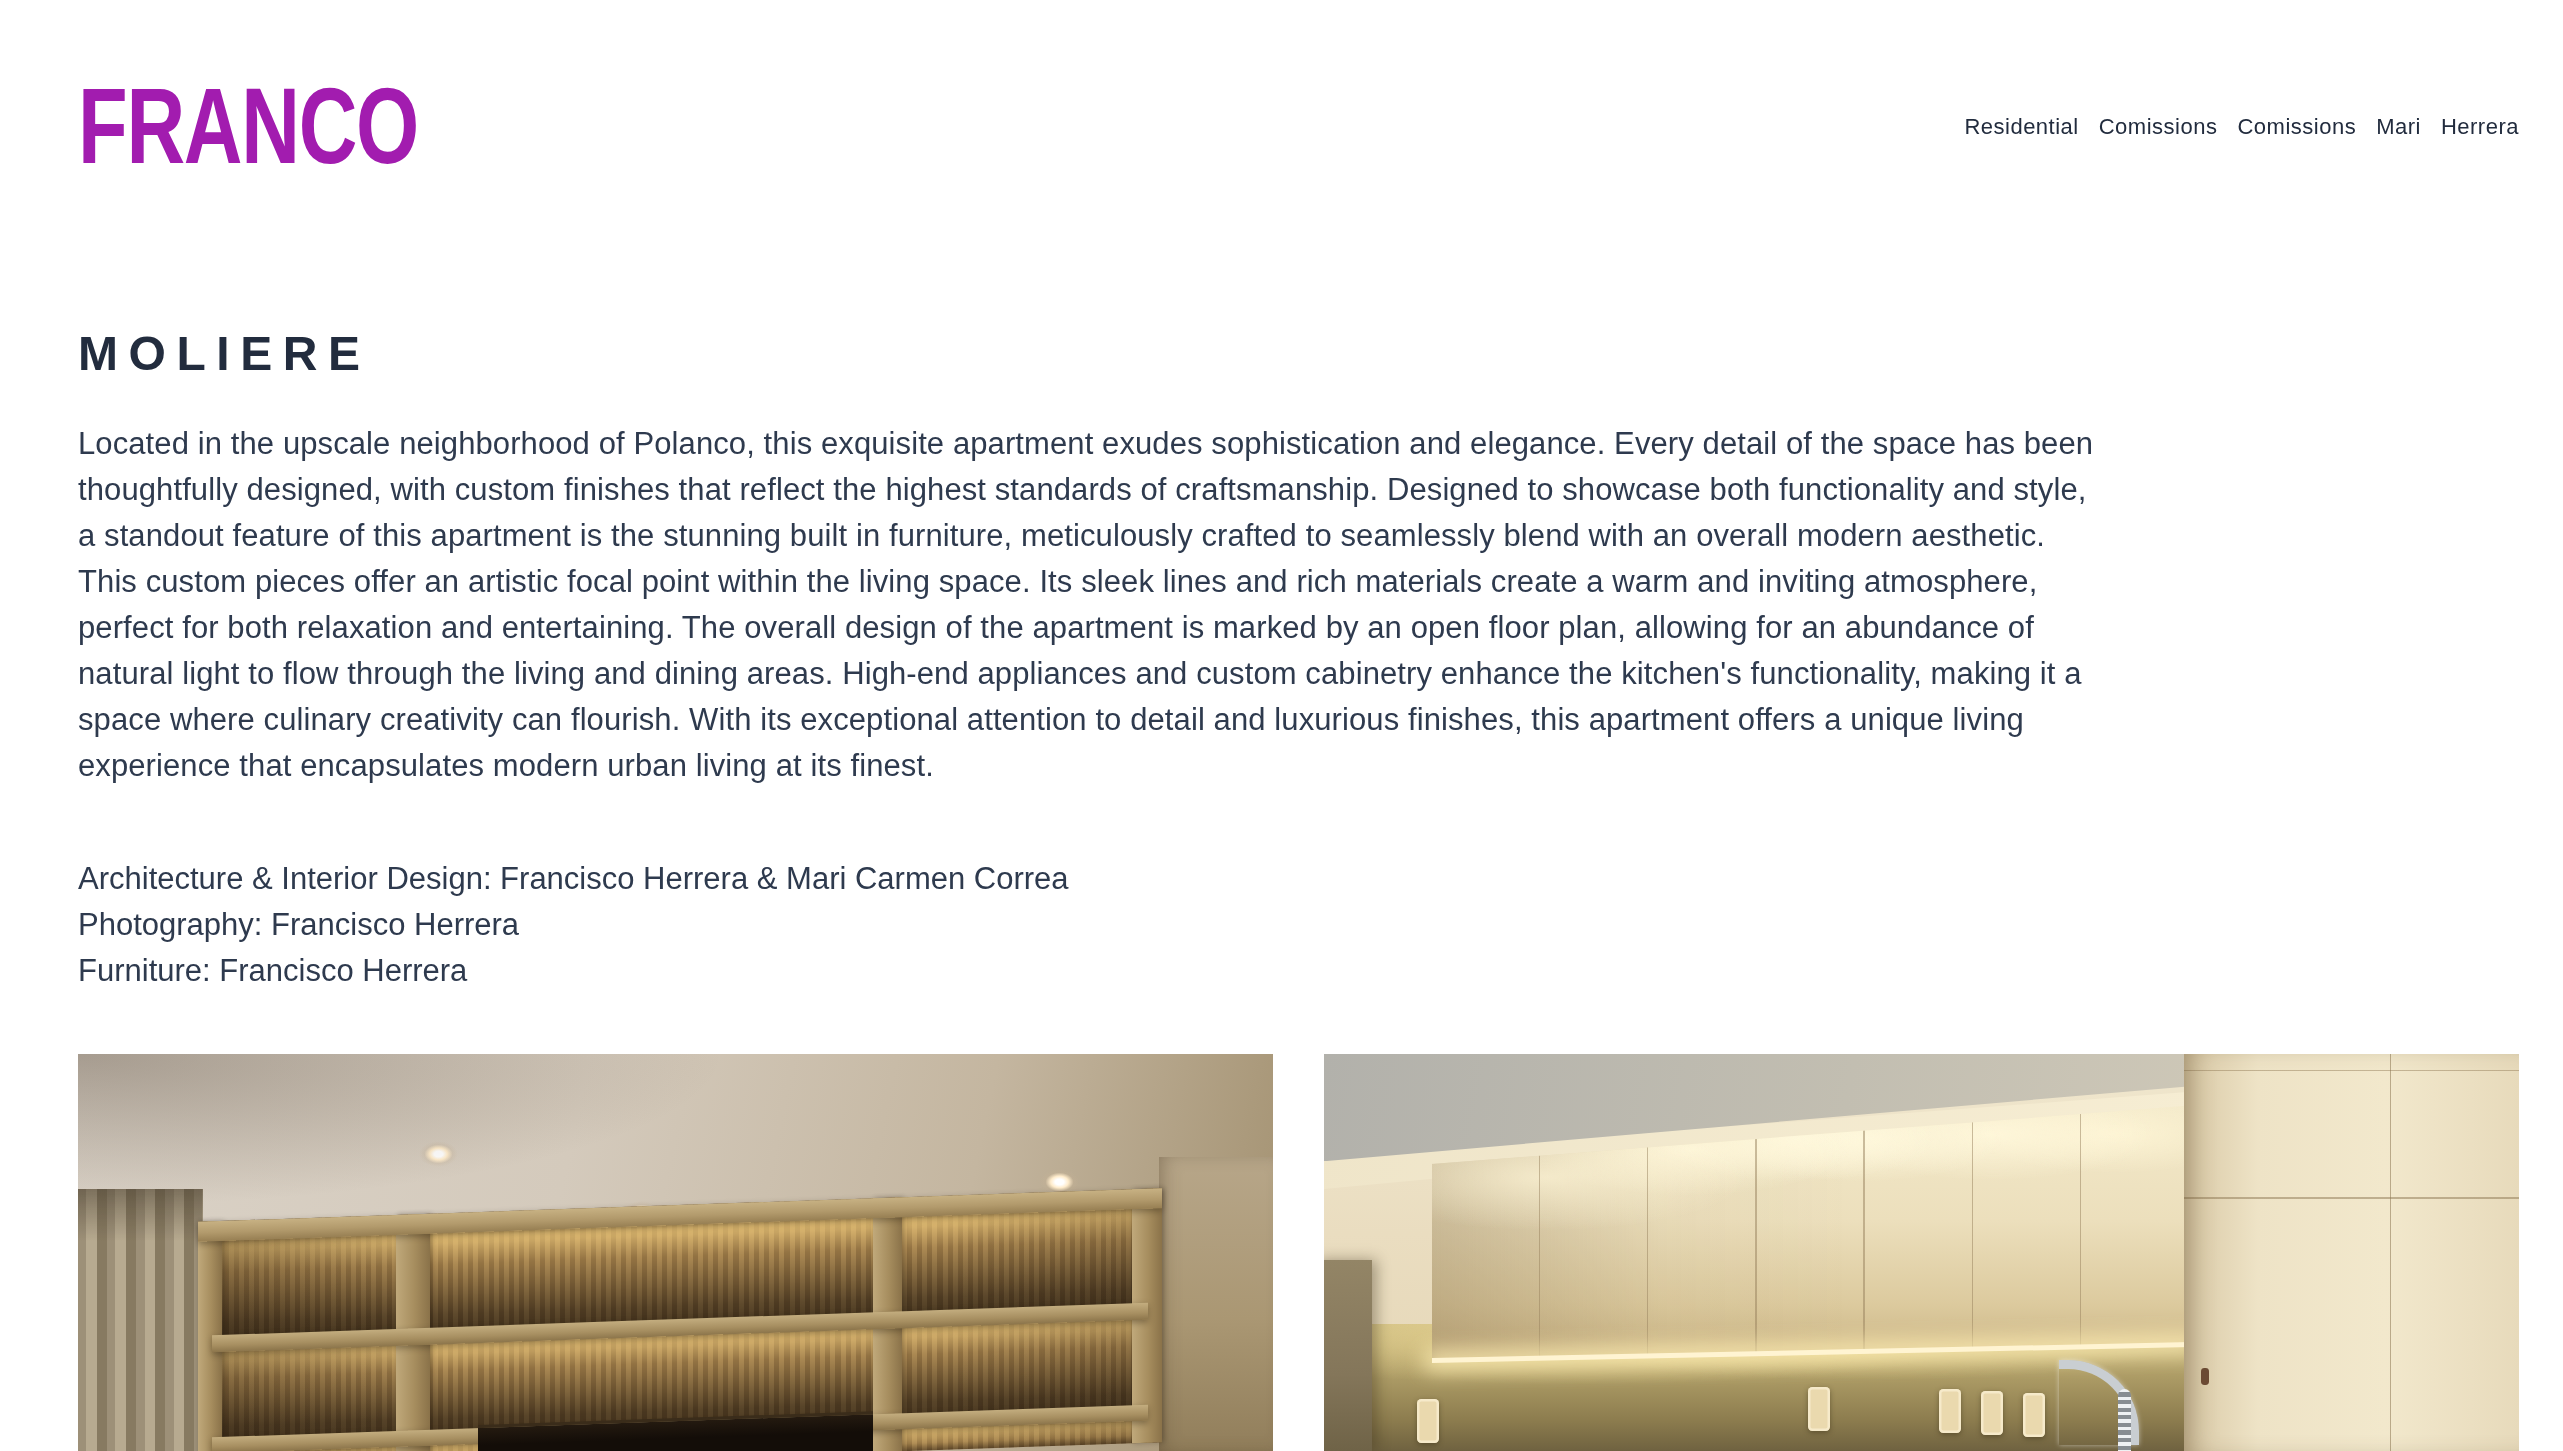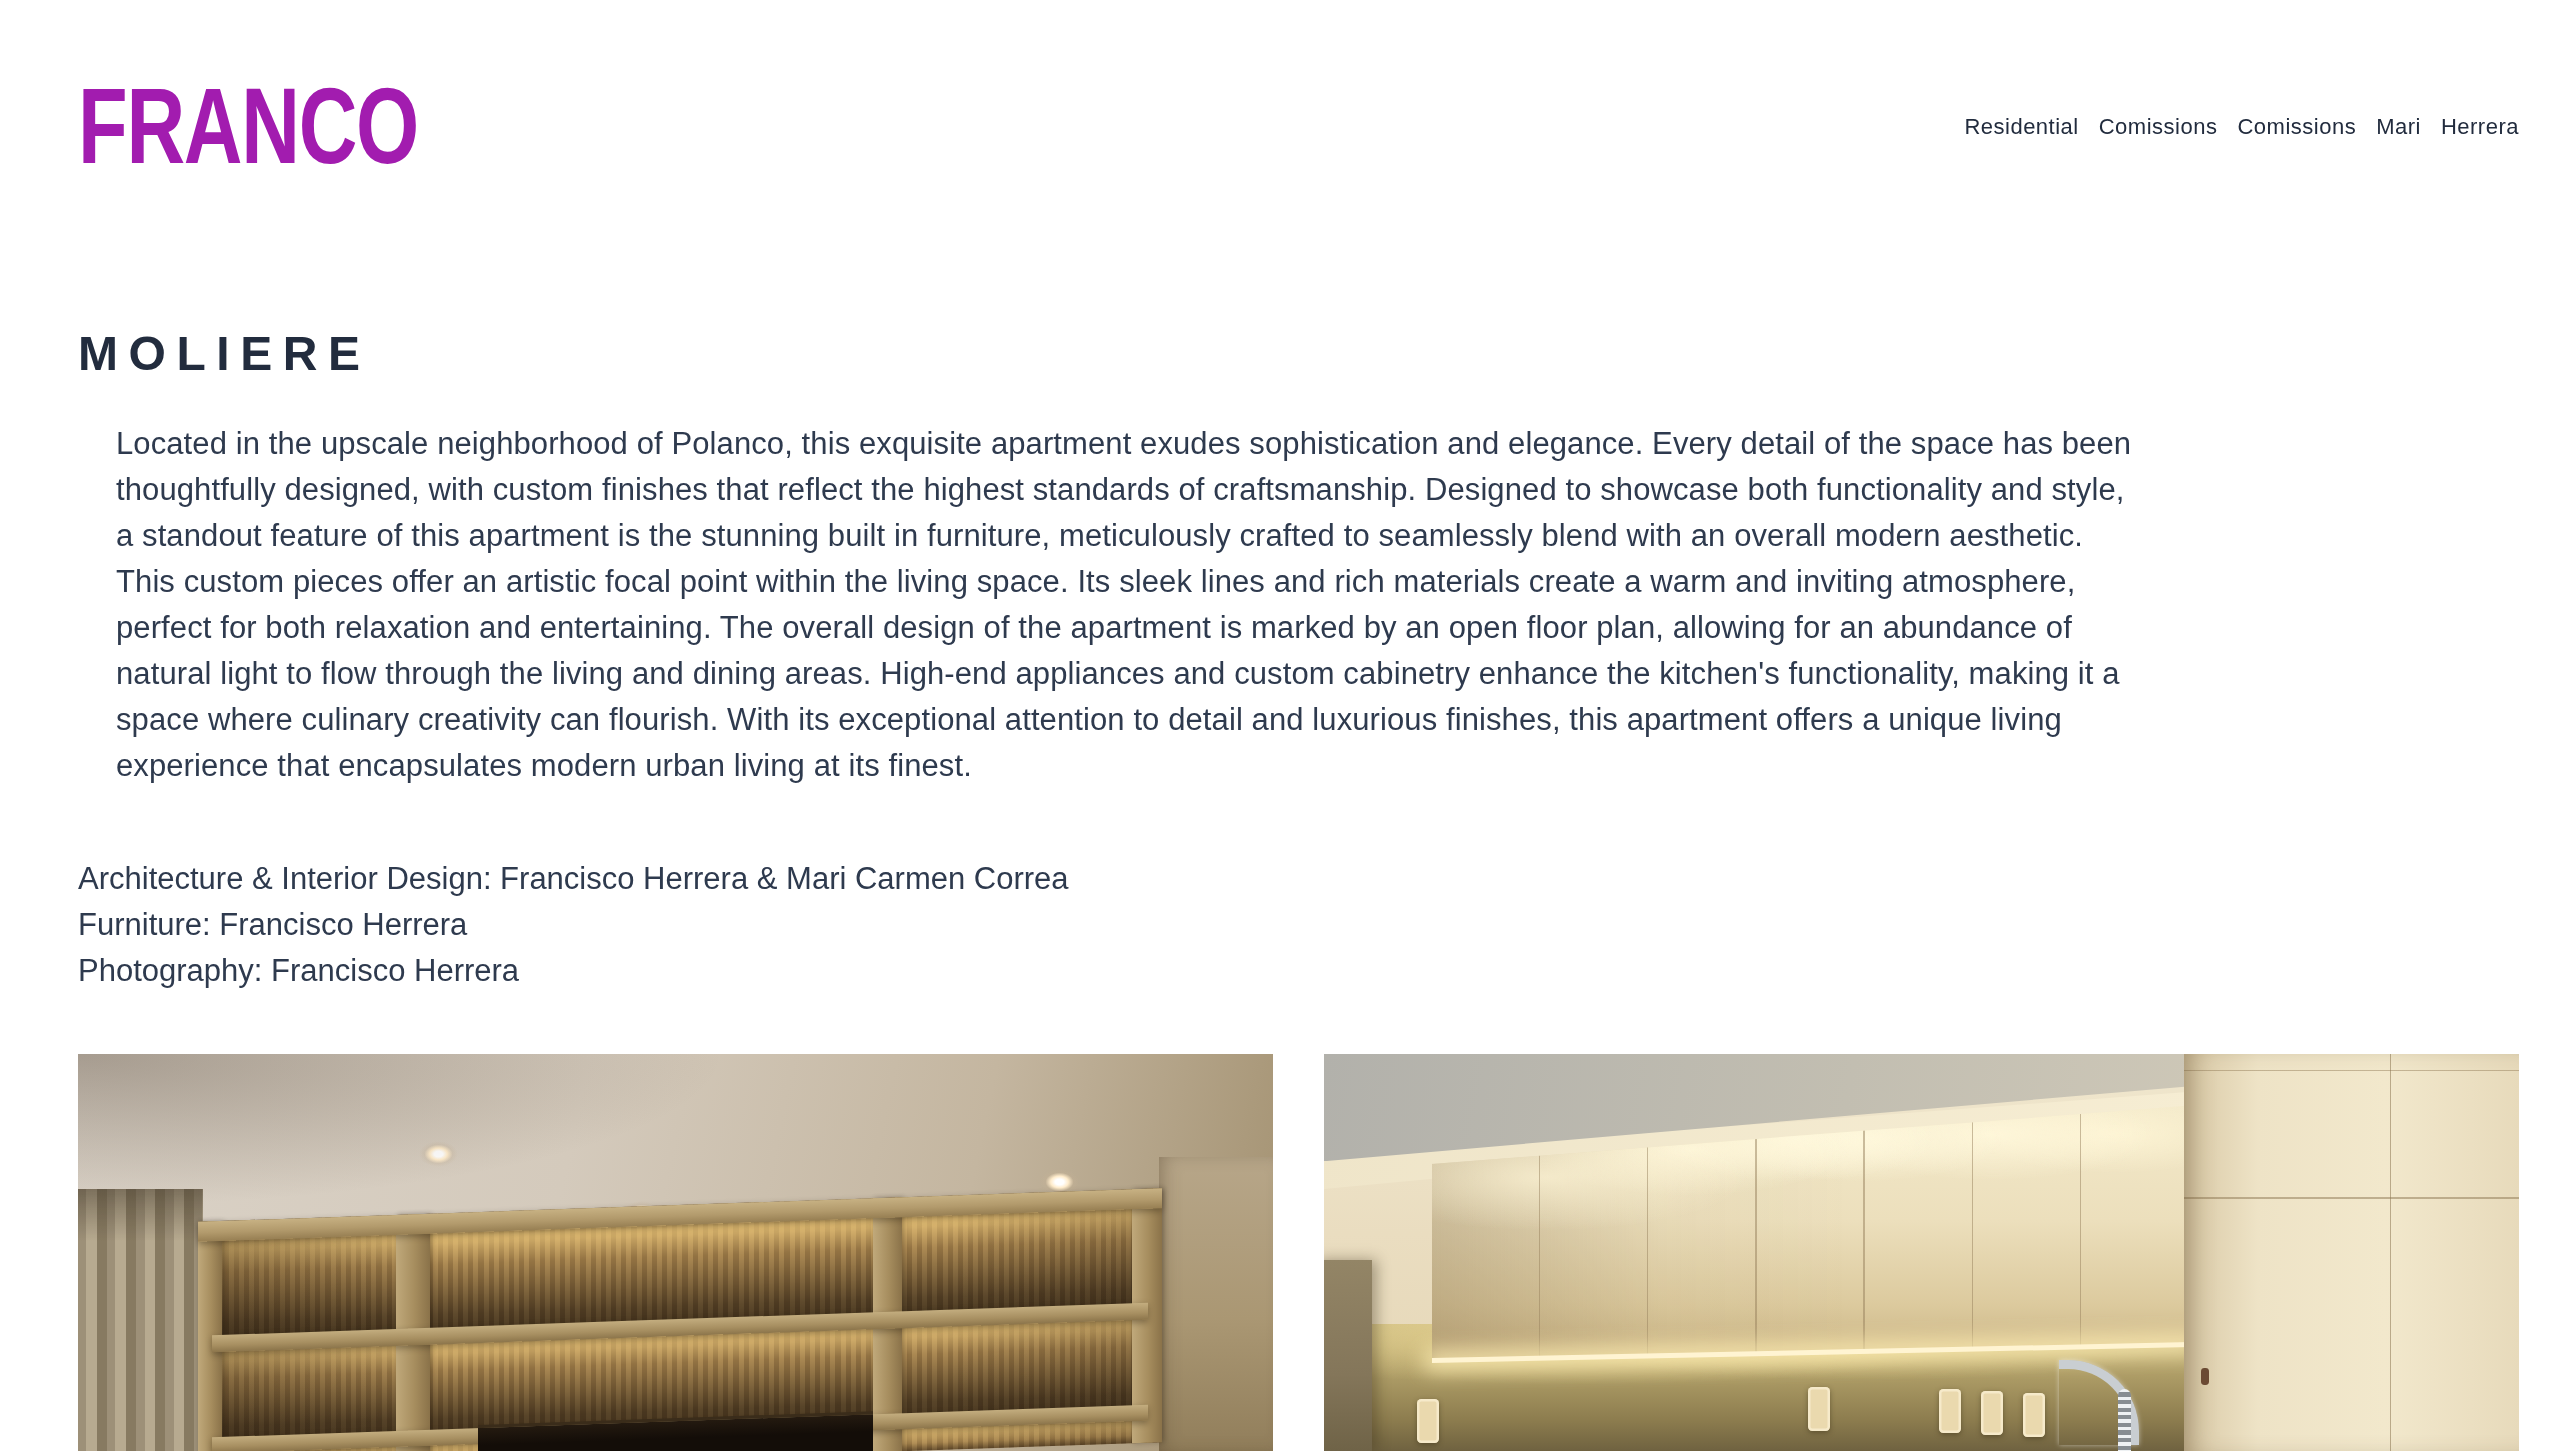--- a/index.html
+++ b/index.html
@@ -7,21 +7,21 @@
 
   
   .site-header{position:absolute;top:73px;left:78px;right:44px;display:flex;justify-content:space-between;align-items:center;}
   .logo{font-size:107px;font-weight:700;line-height:1;letter-spacing:-1.7px;color:#a21caf;white-space:nowrap;}
   .logo-inner{display:inline-block;transform:scaleX(.76);transform-origin:left center;}
   .nav{display:flex;gap:20px;align-items:center;}
   .nav a{font-size:22px;letter-spacing:0.5px;color:#222c3e;text-decoration:none;white-space:nowrap;}
 
   
   .project-title{position:absolute;top:296px;left:78px;font-size:48px;font-weight:700;letter-spacing:.22em;color:#222c3e;line-height:1.1;}
-  .project-desc{position:absolute;top:390px;left:78px;width:2017px;font-size:31px;line-height:46px;letter-spacing:0.1px;margin-left:38px;}
+  .project-desc{position:absolute;top:390px;left:78px;width:2017px;font-size:31px;line-height:46px;letter-spacing:0.1px;}
   .credits{position:absolute;top:856px;left:78px;font-size:31px;line-height:46px;}
 
   
   .gallery{position:absolute;top:1054px;left:78px;right:44px;height:397px;display:grid;grid-template-columns:1fr 1fr;gap:51px;}
   .photo{position:relative;overflow:hidden;height:397px;}
 
   
   .photo-living{background:linear-gradient(102deg,#dad2c7 0%,#d4cabc 40%,#c4b6a0 72%,#a2906f 100%);}
   .lv-spot{position:absolute;width:39px;height:25.4px;border-radius:50%;
     background:radial-gradient(closest-side,#ffffff 22%,#ffeccb 45%,rgba(200,180,150,.25) 72%,rgba(200,180,150,0) 100%);}
@@ -139,22 +139,22 @@
     <a href="#">Herrera</a>
   </nav>
 </header>
 
 <h1 class="project-title">MOLIERE</h1>
 
 <p class="project-desc">Located in the upscale neighborhood of Polanco, this exquisite apartment exudes sophistication and elegance. Every detail of the space has been thoughtfully designed, with custom finishes that reflect the highest standards of craftsmanship. Designed to showcase both functionality and style, a standout feature of this apartment is the stunning built in furniture, meticulously crafted to seamlessly blend with an overall modern aesthetic. This custom pieces offer an artistic focal point within the living space. Its sleek lines and rich materials create a warm and inviting atmosphere, perfect for both relaxation and entertaining. The overall design of the apartment is marked by an open floor plan, allowing for an abundance of natural light to flow through the living and dining areas. High-end appliances and custom cabinetry enhance the kitchen's functionality, making it a space where culinary creativity can flourish. With its exceptional attention to detail and luxurious finishes, this apartment offers a unique living experience that encapsulates modern urban living at its finest.</p>
 
 <div class="credits">
   <div>Architecture &amp; Interior Design: Francisco Herrera &amp; Mari Carmen Correa</div>
+  <div>Photography: Francisco Herrera</div>
   <div>Furniture: Francisco Herrera</div>
-  <div>Photography: Francisco Herrera</div>
 </div>
 
 <div class="gallery">
 
   <figure class="photo photo-living" style="margin:0">
     <div class="lv-spot s1"></div>
     <div class="lv-spot s2"></div>
     <div class="lv-spot s3"></div>
     <div class="lv-stone"></div>
     <div class="lv-curtain"></div>

